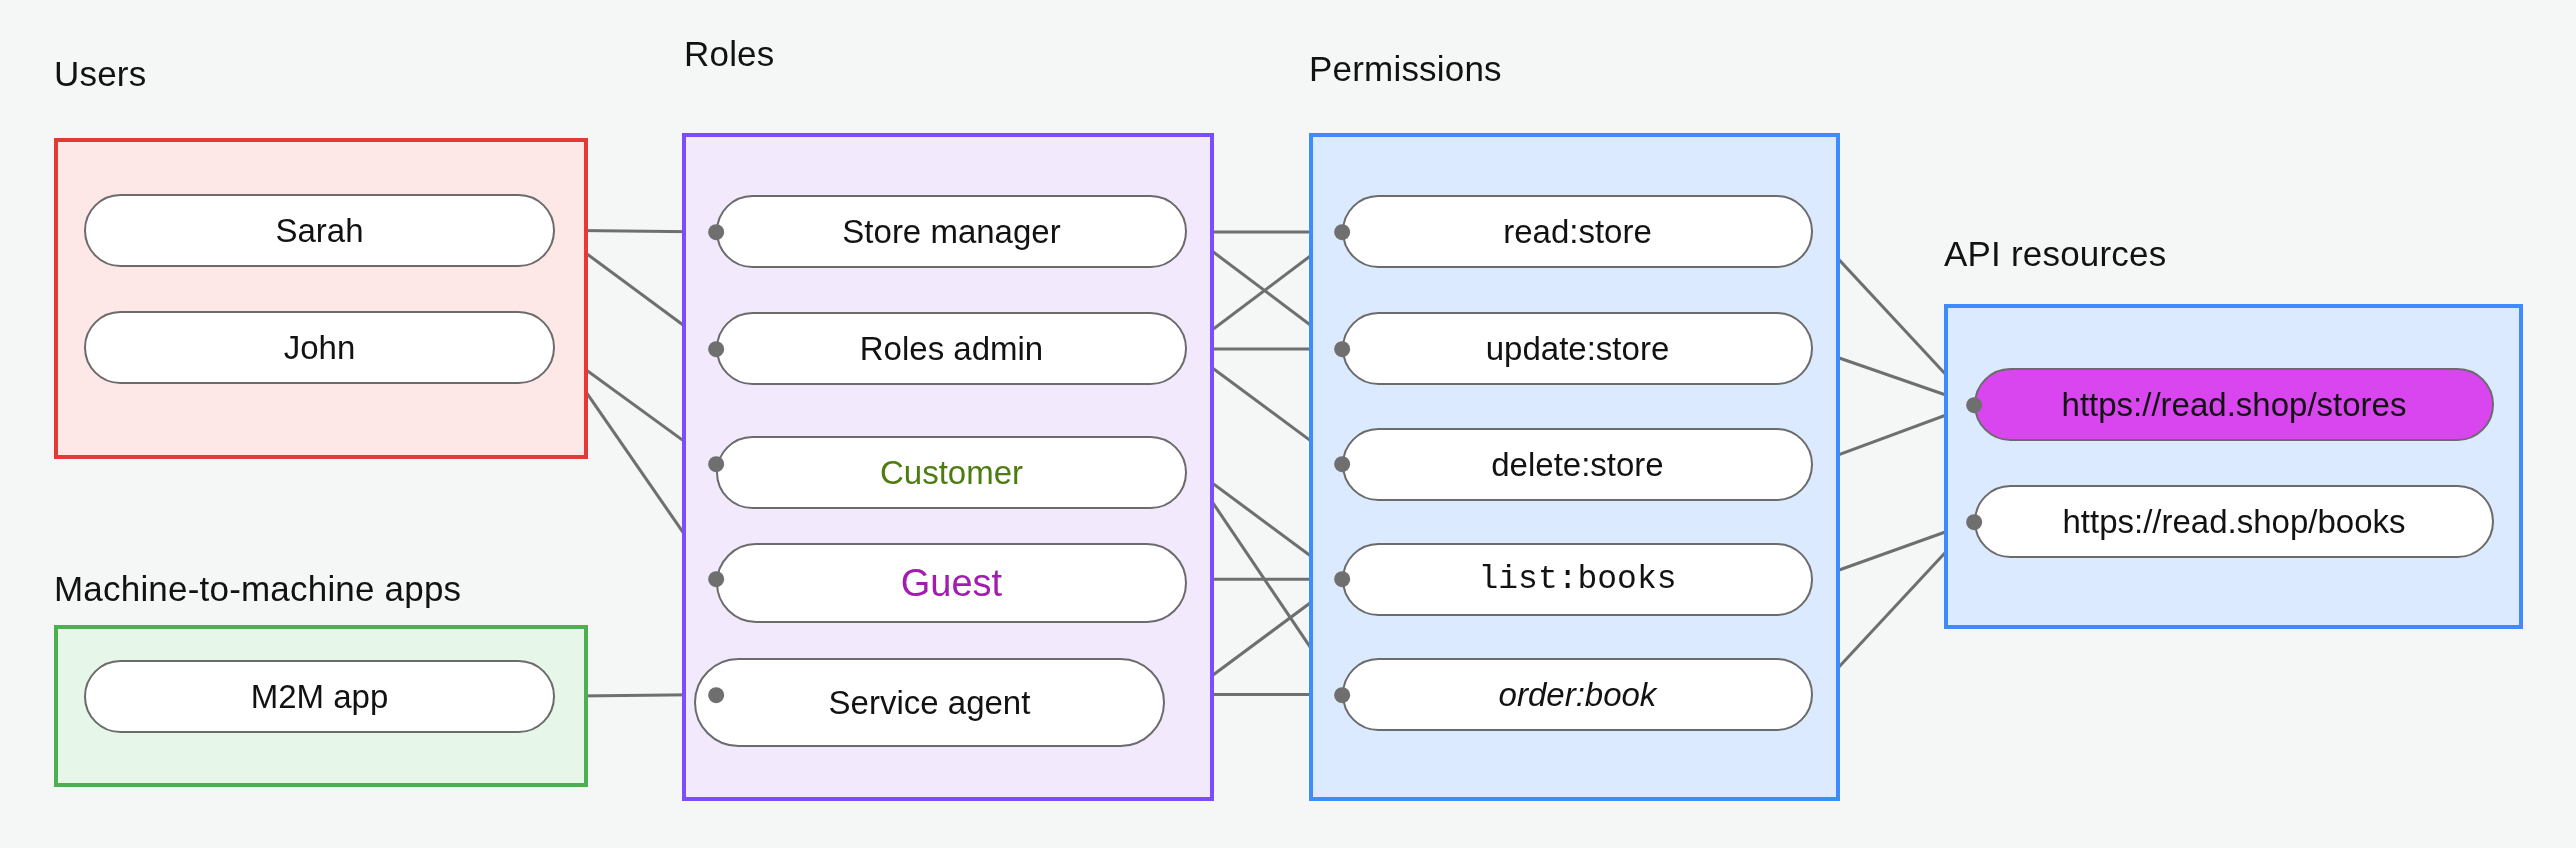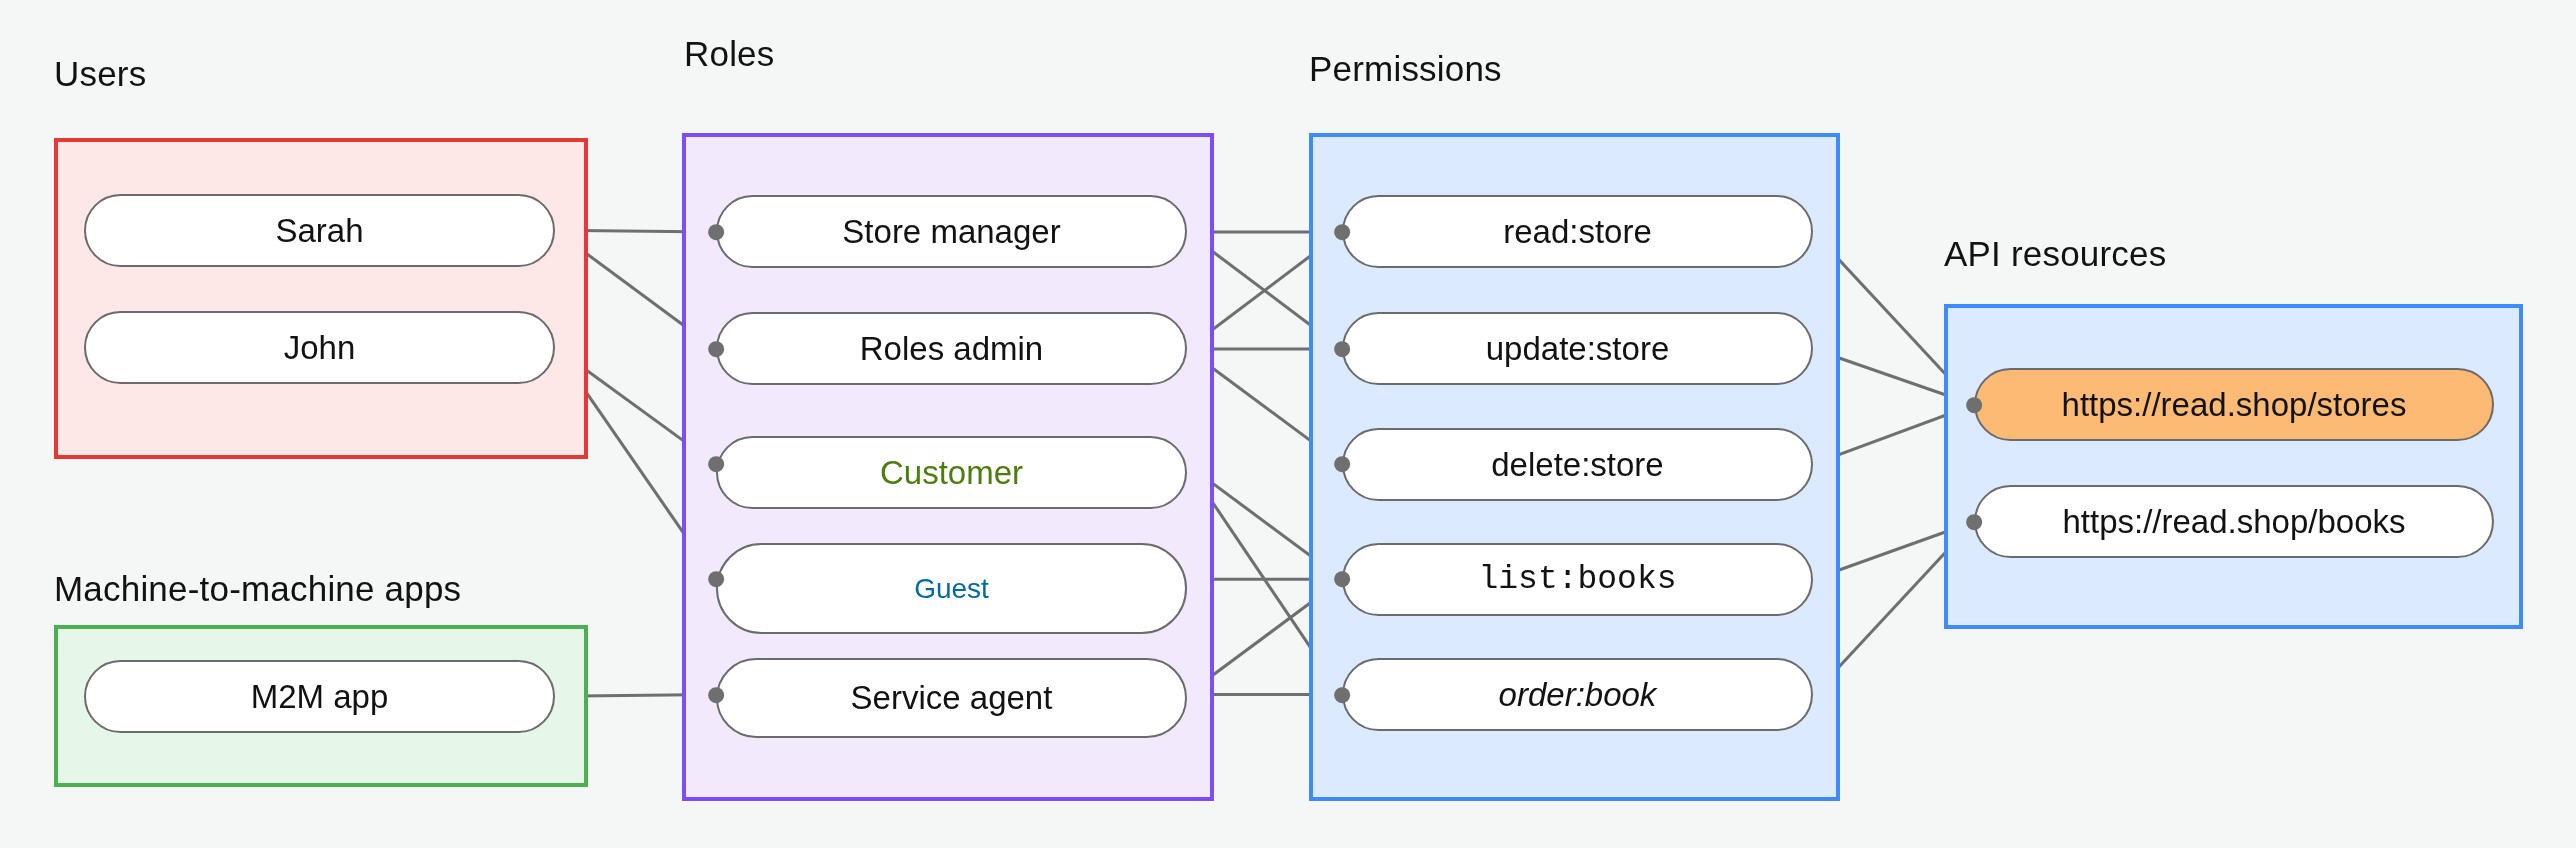--- a/index.html
+++ b/index.html
@@ -102,28 +102,28 @@
       <div class="group-title" style="left: 1944px; top: 234px;">API resources</div>
       <div class="group-box" style="left: 1944px; top: 304px; width: 579px; height: 325px; border-color: rgb(61, 139, 253); background: rgb(219, 234, 254);"></div>
     </div>
   <div id="nodes-layer">
       <div class="node" style="left: 84px; top: 194px; width: 471px; height: 73px; font-size: 33px; border-color: rgb(107, 107, 107); background: rgb(255, 255, 255); color: rgb(18, 18, 18);">Sarah</div>
       <div class="node" style="left: 84px; top: 311px; width: 471px; height: 73px; font-size: 33px; border-color: rgb(107, 107, 107); background: rgb(255, 255, 255); color: rgb(18, 18, 18);">John</div>
       <div class="node" style="left: 84px; top: 660px; width: 471px; height: 73px; font-size: 33px; border-color: rgb(107, 107, 107); background: rgb(255, 255, 255); color: rgb(18, 18, 18);">M2M app</div>
       <div class="node" style="left: 716px; top: 195px; width: 471px; height: 73px; font-size: 33px; border-color: rgb(107, 107, 107); background: rgb(255, 255, 255); color: rgb(18, 18, 18);">Store manager</div>
       <div class="node" style="left: 716px; top: 312px; width: 471px; height: 73px; font-size: 33px; border-color: rgb(107, 107, 107); background: rgb(255, 255, 255); color: rgb(18, 18, 18);">Roles admin</div>
       <div class="node" style="left: 716px; top: 428px; width: 471px; height: 73px; font-size: 33px; border-color: rgb(107, 107, 107); background: rgb(255, 255, 255); color: #4d7c0f; margin-top: 8px;">Customer</div>
-      <div class="node" style="left: 716px; top: 543px; width: 471px; height: 91px; font-size: 28px; border-color: rgb(107, 107, 107); background: rgb(255, 255, 255); color: #0369a1;">Guest</div>
-      <div class="node" style="left: 716px; top: 658px; width: 471px; height: 80px; font-size: 33px; border-color: rgb(107, 107, 107); background: rgb(255, 255, 255); color: rgb(18, 18, 18);">Service agent</div>
+      <div class="node" style="left: 716px; top: 543px; width: 471px; height: 80px; font-size: 38px; border-color: rgb(107, 107, 107); background: rgb(255, 255, 255); color: #a21caf;">Guest</div>
+      <div class="node" style="left: 694px; top: 658px; width: 471px; height: 89px; font-size: 33px; border-color: rgb(107, 107, 107); background: rgb(255, 255, 255); color: rgb(18, 18, 18);">Service agent</div>
       <div class="node" style="left: 1342px; top: 195px; width: 471px; height: 73px; font-size: 33px; border-color: rgb(107, 107, 107); background: rgb(255, 255, 255); color: rgb(18, 18, 18);">read:store</div>
       <div class="node" style="left: 1342px; top: 312px; width: 471px; height: 73px; font-size: 33px; border-color: rgb(107, 107, 107); background: rgb(255, 255, 255); color: rgb(18, 18, 18);">update:store</div>
       <div class="node" style="left: 1342px; top: 428px; width: 471px; height: 73px; font-size: 33px; border-color: rgb(107, 107, 107); background: rgb(255, 255, 255); color: rgb(18, 18, 18);">delete:store</div>
       <div class="node" style="left: 1342px; top: 543px; width: 471px; height: 73px; font-size: 33px; border-color: rgb(107, 107, 107); background: rgb(255, 255, 255); color: rgb(18, 18, 18); font-family: Liberation Mono, monospace;">list:books</div>
       <div class="node" style="left: 1342px; top: 658px; width: 471px; height: 73px; font-size: 33px; border-color: rgb(107, 107, 107); background: rgb(255, 255, 255); color: rgb(18, 18, 18); font-style: italic;">order:book</div>
-      <div class="node" style="left: 1974px; top: 368px; width: 520px; height: 73px; font-size: 33px; border-color: rgb(107, 107, 107); background: #fdba74; color: rgb(18, 18, 18);">https://read.shop/stores</div>
+      <div class="node" style="left: 1974px; top: 368px; width: 520px; height: 73px; font-size: 33px; border-color: rgb(107, 107, 107); background: #d946ef; color: rgb(18, 18, 18);">https://read.shop/stores</div>
       <div class="node" style="left: 1974px; top: 485px; width: 520px; height: 73px; font-size: 33px; border-color: rgb(107, 107, 107); background: rgb(255, 255, 255); color: rgb(18, 18, 18);">https://read.shop/books</div>
     </div>
 <div class="port" style="left: 716px; top: 232px; background: rgb(111, 111, 111);"></div>
     <div class="port" style="left: 716px; top: 349px; background: rgb(111, 111, 111);"></div>
     <div class="port" style="left: 716px; top: 464px; background: rgb(111, 111, 111);"></div>
     <div class="port" style="left: 716px; top: 579px; background: rgb(111, 111, 111);"></div>
     <div class="port" style="left: 716px; top: 695px; background: rgb(111, 111, 111);"></div>
     <div class="port" style="left: 1342px; top: 232px; background: rgb(111, 111, 111);"></div>
     <div class="port" style="left: 1342px; top: 349px; background: rgb(111, 111, 111);"></div>
     <div class="port" style="left: 1342px; top: 464px; background: rgb(111, 111, 111);"></div>

